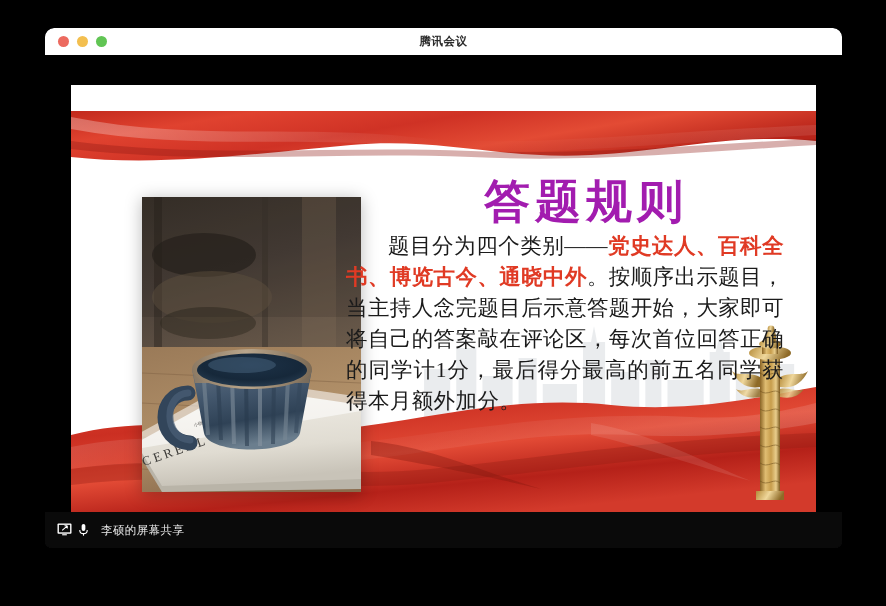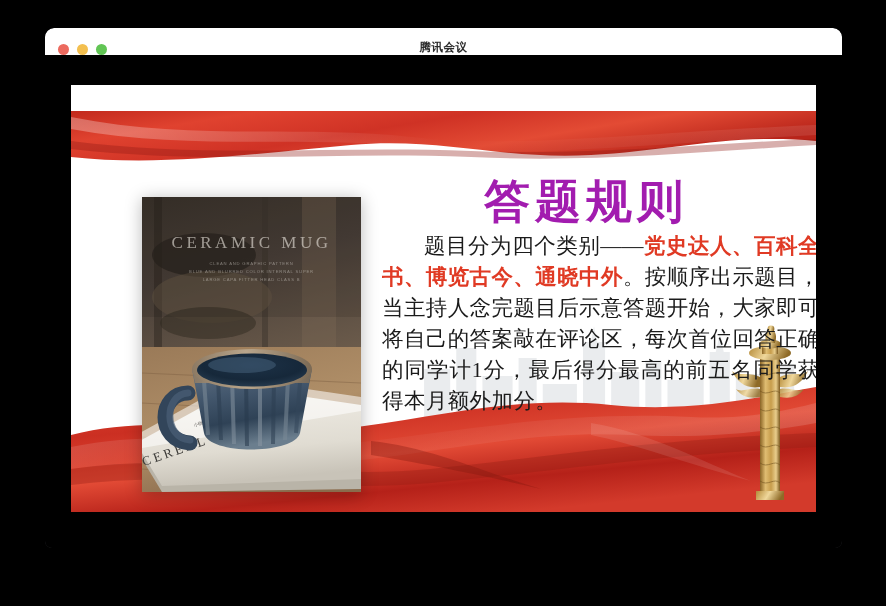--- a/index.html
+++ b/index.html
@@ -21,21 +21,21 @@
     border-radius: 9px 9px 7px 7px;
     box-shadow: 0 6px 26px rgba(0,0,0,0.85);
     overflow: hidden;
   }
 
   .titlebar {
     position: absolute; left: 0; top: 0;
     width: 100%; height: 27px;
     background: #ffffff;
     border-radius: 9px 9px 0 0;
-    display: flex; align-items: flex-end;
+    display: flex; align-items: center;
   }
   .traffic { display: flex; gap: 8px; margin-left: 13px; }
   .dot { width: 11px; height: 11px; border-radius: 50%; }
   .dot.red    { background: #ec6a5f; }
   .dot.yellow { background: #f3bf4f; }
   .dot.green  { background: #61c554; }
 
   .win-title {
     position: absolute; left: 0; right: 0; text-align: center;
     font-size: 11.5px; color: #2b2b2b; letter-spacing: .5px;
@@ -119,21 +119,20 @@
     text-align: center;
     text-shadow: 0 1px 0 rgba(255,255,255,.6);
   }
   .slide-body {
     position: absolute; left: 275px; top: 146px; width: 438px;
     z-index: 5;
     font-family: "Liberation Serif", "DejaVu Serif", serif;
     font-size: 21.5px; line-height: 31px;
     color: #1b1b1b; text-align: justify;
     letter-spacing: .4px;
-    margin-left: 36px;
   }
   .slide-body .ind { display:inline-block; width: 42px; }
   .slide-body .hl { color: #e03a24; font-weight: 700; }
 
   
   .sharebar {
     position: absolute; left: 0; bottom: 0;
     width: 100%; height: 36px;
     background: #0a0a0a;
     display: flex; align-items: center;
@@ -291,24 +290,20 @@
 
             <path d="M50,172 L170,172 L167,186 L53,186 Z" fill="url(#rimg)" opacity=".9"></path>
 
             <ellipse cx="110" cy="172" rx="60" ry="20" fill="url(#rimg)"></ellipse>
             <ellipse cx="110" cy="173" rx="55" ry="16.5" fill="url(#mugin)"></ellipse>
             <ellipse cx="100" cy="168" rx="34" ry="8" fill="#4e6b86" opacity=".45"></ellipse>
 
             <rect x="0" y="0" width="219" height="120" fill="#000" opacity=".10"></rect>
           </svg>
 
-          <div class="ph-caption">
-            <span class="big">CERAMIC MUG</span>
-            <span class="small">CLEAN AND GRAPHIC PATTERN<br>BLUE AND BLURRED COLOR INTERNAL SUPER<br>LARGE CAPA FITTER HEAD CLASS B</span>
-          </div>
         </div>
 
         <div class="slide-title">答题规则</div>
 
         <div class="slide-body">
           <span class="ind"></span><span>题目分为四个类别——</span><span class="hl">党史达人、百科全书、博览古今、通晓中外</span><span>。按顺序出示题目，当主持人念完题目后示意答题开始，大家即可将自己的答案敲在评论区，每次首位回答正确的同学计1分，最后得分最高的前五名同学获得本月额外加分。</span>
         </div>
 
         <svg class="ribbon-bottom" viewBox="0 0 745 135" preserveAspectRatio="none">
           <defs>
@@ -370,16 +365,30 @@
           <ellipse cx="40" cy="29" rx="11" ry="4.5" fill="url(#goldg2)"></ellipse>
 
           <path d="M36,28 C34,20 38,14 42,15 C46,16 47,22 45,28 Z" fill="url(#goldg2)"></path>
           <circle cx="41" cy="14" r="3.4" fill="url(#goldg2)"></circle>
 
           <rect x="26" y="176" width="28" height="9" fill="url(#goldg2)"></rect>
         </svg>
 
       </div>
 
+      <div class="sharebar">
+        <svg class="sb-icon" viewBox="0 0 16 15">
+          <rect x="0.5" y="0.5" width="15" height="11" rx="1" fill="#ffffff"></rect>
+          <rect x="2" y="2" width="12" height="8" fill="#0a0a0a"></rect>
+          <path d="M5.5,8 L11,3 M11,3 L8,3 M11,3 L11,6" stroke="#ffffff" stroke-width="1.1" fill="none"></path>
+          <rect x="5.5" y="12" width="5" height="1.2" fill="#ffffff"></rect>
+        </svg>
+        <svg class="sb-icon" viewBox="0 0 16 15">
+          <rect x="6" y="1" width="4" height="7.5" rx="2" fill="#ffffff"></rect>
+          <path d="M4,7.4 C4,10 6,11.4 8,11.4 C10,11.4 12,10 12,7.4" stroke="#ffffff" stroke-width="1.2" fill="none"></path>
+          <rect x="7.4" y="11.2" width="1.2" height="2.4" fill="#ffffff"></rect>
+        </svg>
+        <span class="sb-label">李硕的屏幕共享</span>
+      </div>
 
     </div>
   </div>
 </div>
 
 </body></html>

